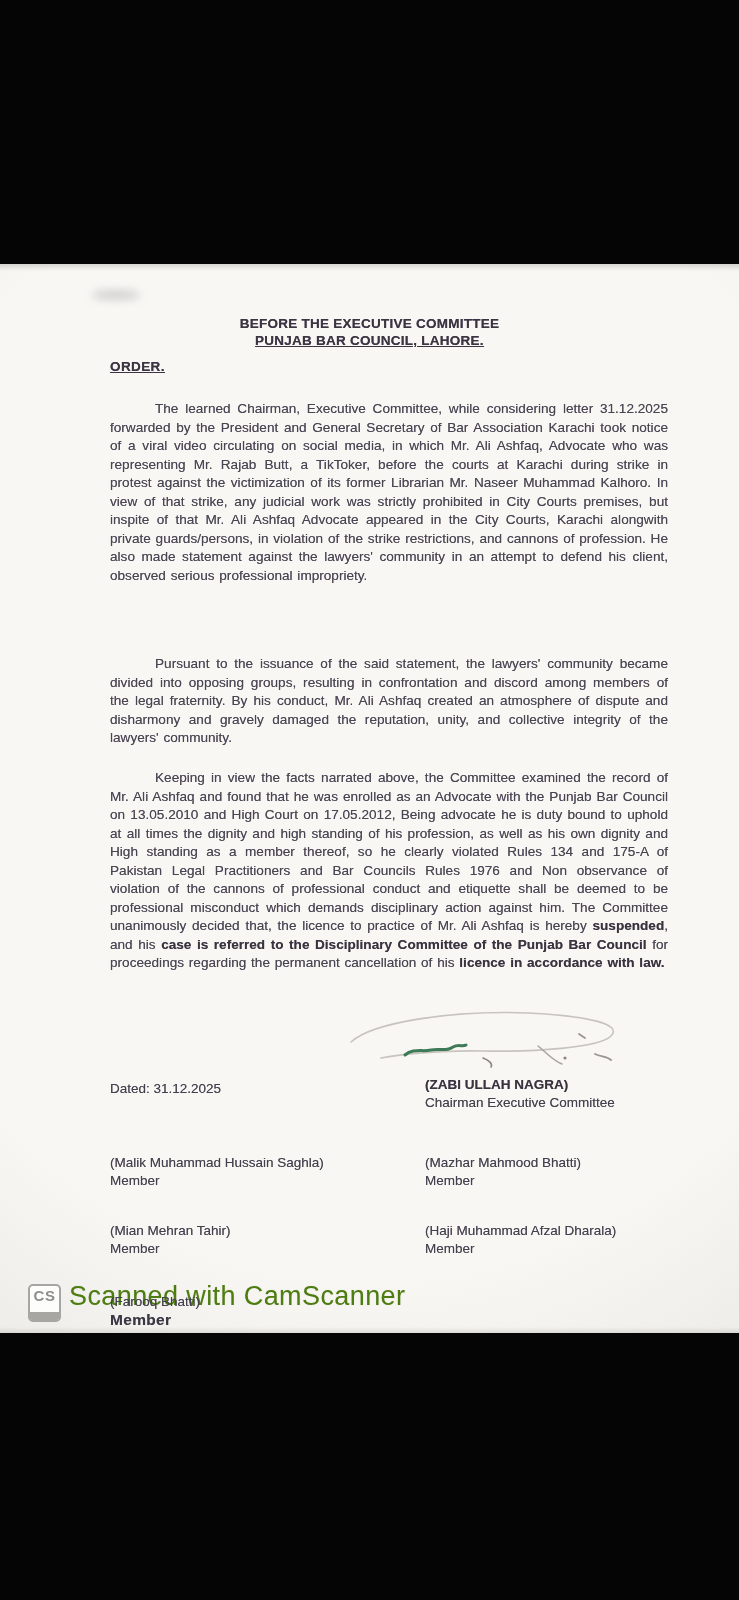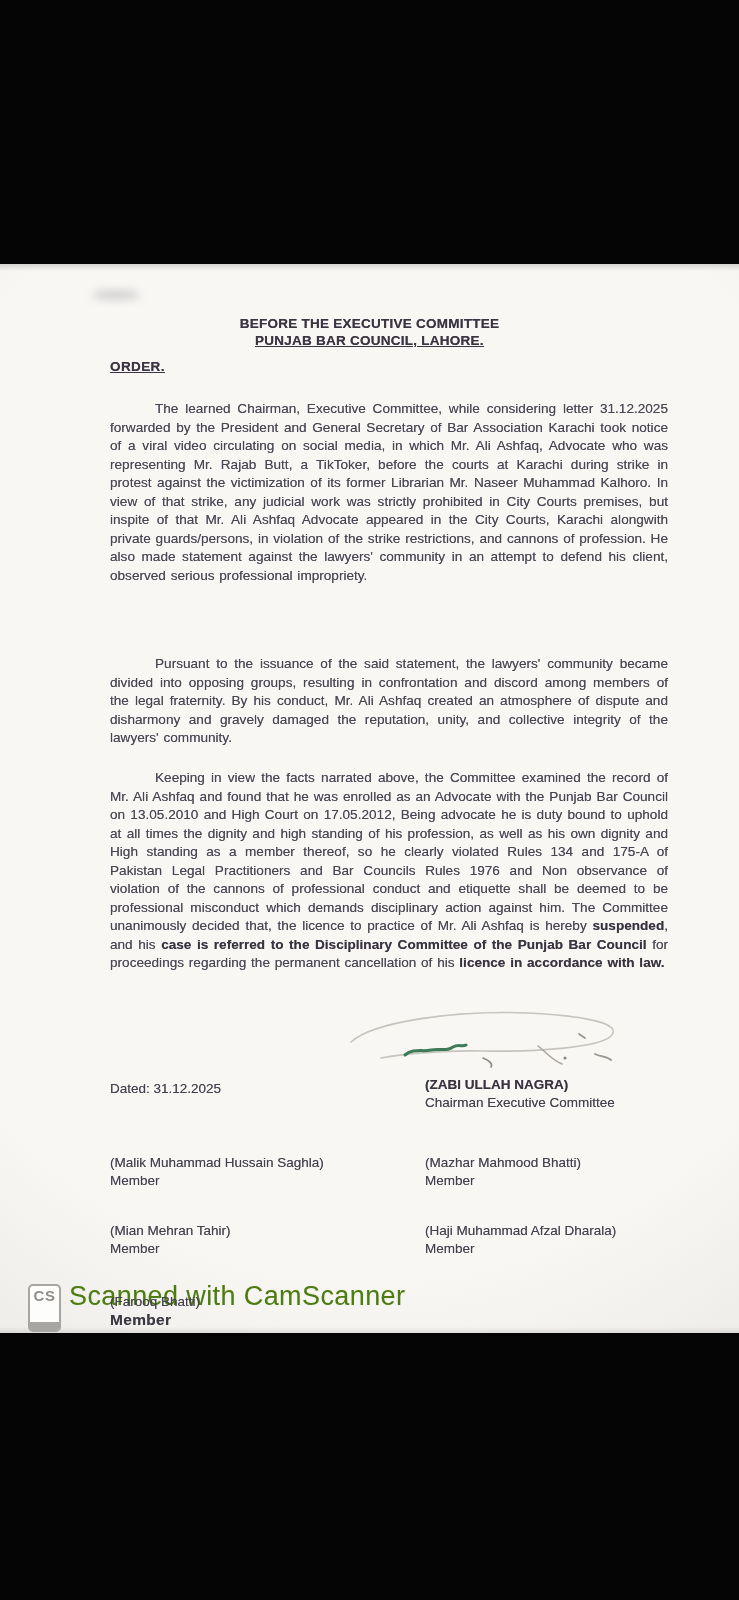--- a/index.html
+++ b/index.html
@@ -59,21 +59,21 @@
   .r4{top:1029px;}
   .sig-name-bold{font-weight:bold;color:#39333f;}
   .member-big{font-size:15.5px;font-weight:bold;color:#3c3744;letter-spacing:.3px;}
   
   .wm-text{
     position:absolute;left:69px;top:1017px;
     font-size:27px;color:#4d7c0f;letter-spacing:.4px;
     text-shadow:0 0 1px rgba(191,190,187,.5);
   }
   .wm-badge{
-    position:absolute;left:28px;top:1020px;width:33px;height:48px;
+    position:absolute;left:28px;top:1020px;width:33px;height:38px;
     background:#fdfdfc;border:2px solid #a7a6a3;border-radius:5px;
     box-sizing:border-box;
   }
   .wm-badge .cs{
     position:absolute;left:0;right:0;top:1px;text-align:center;
     font-size:15px;font-weight:bold;color:#8f8e8b;letter-spacing:.5px;
   }
   .wm-badge .bar{
     position:absolute;left:0;right:0;bottom:0;height:8px;
     background:#a7a6a3;border-radius:0 0 2px 2px;

